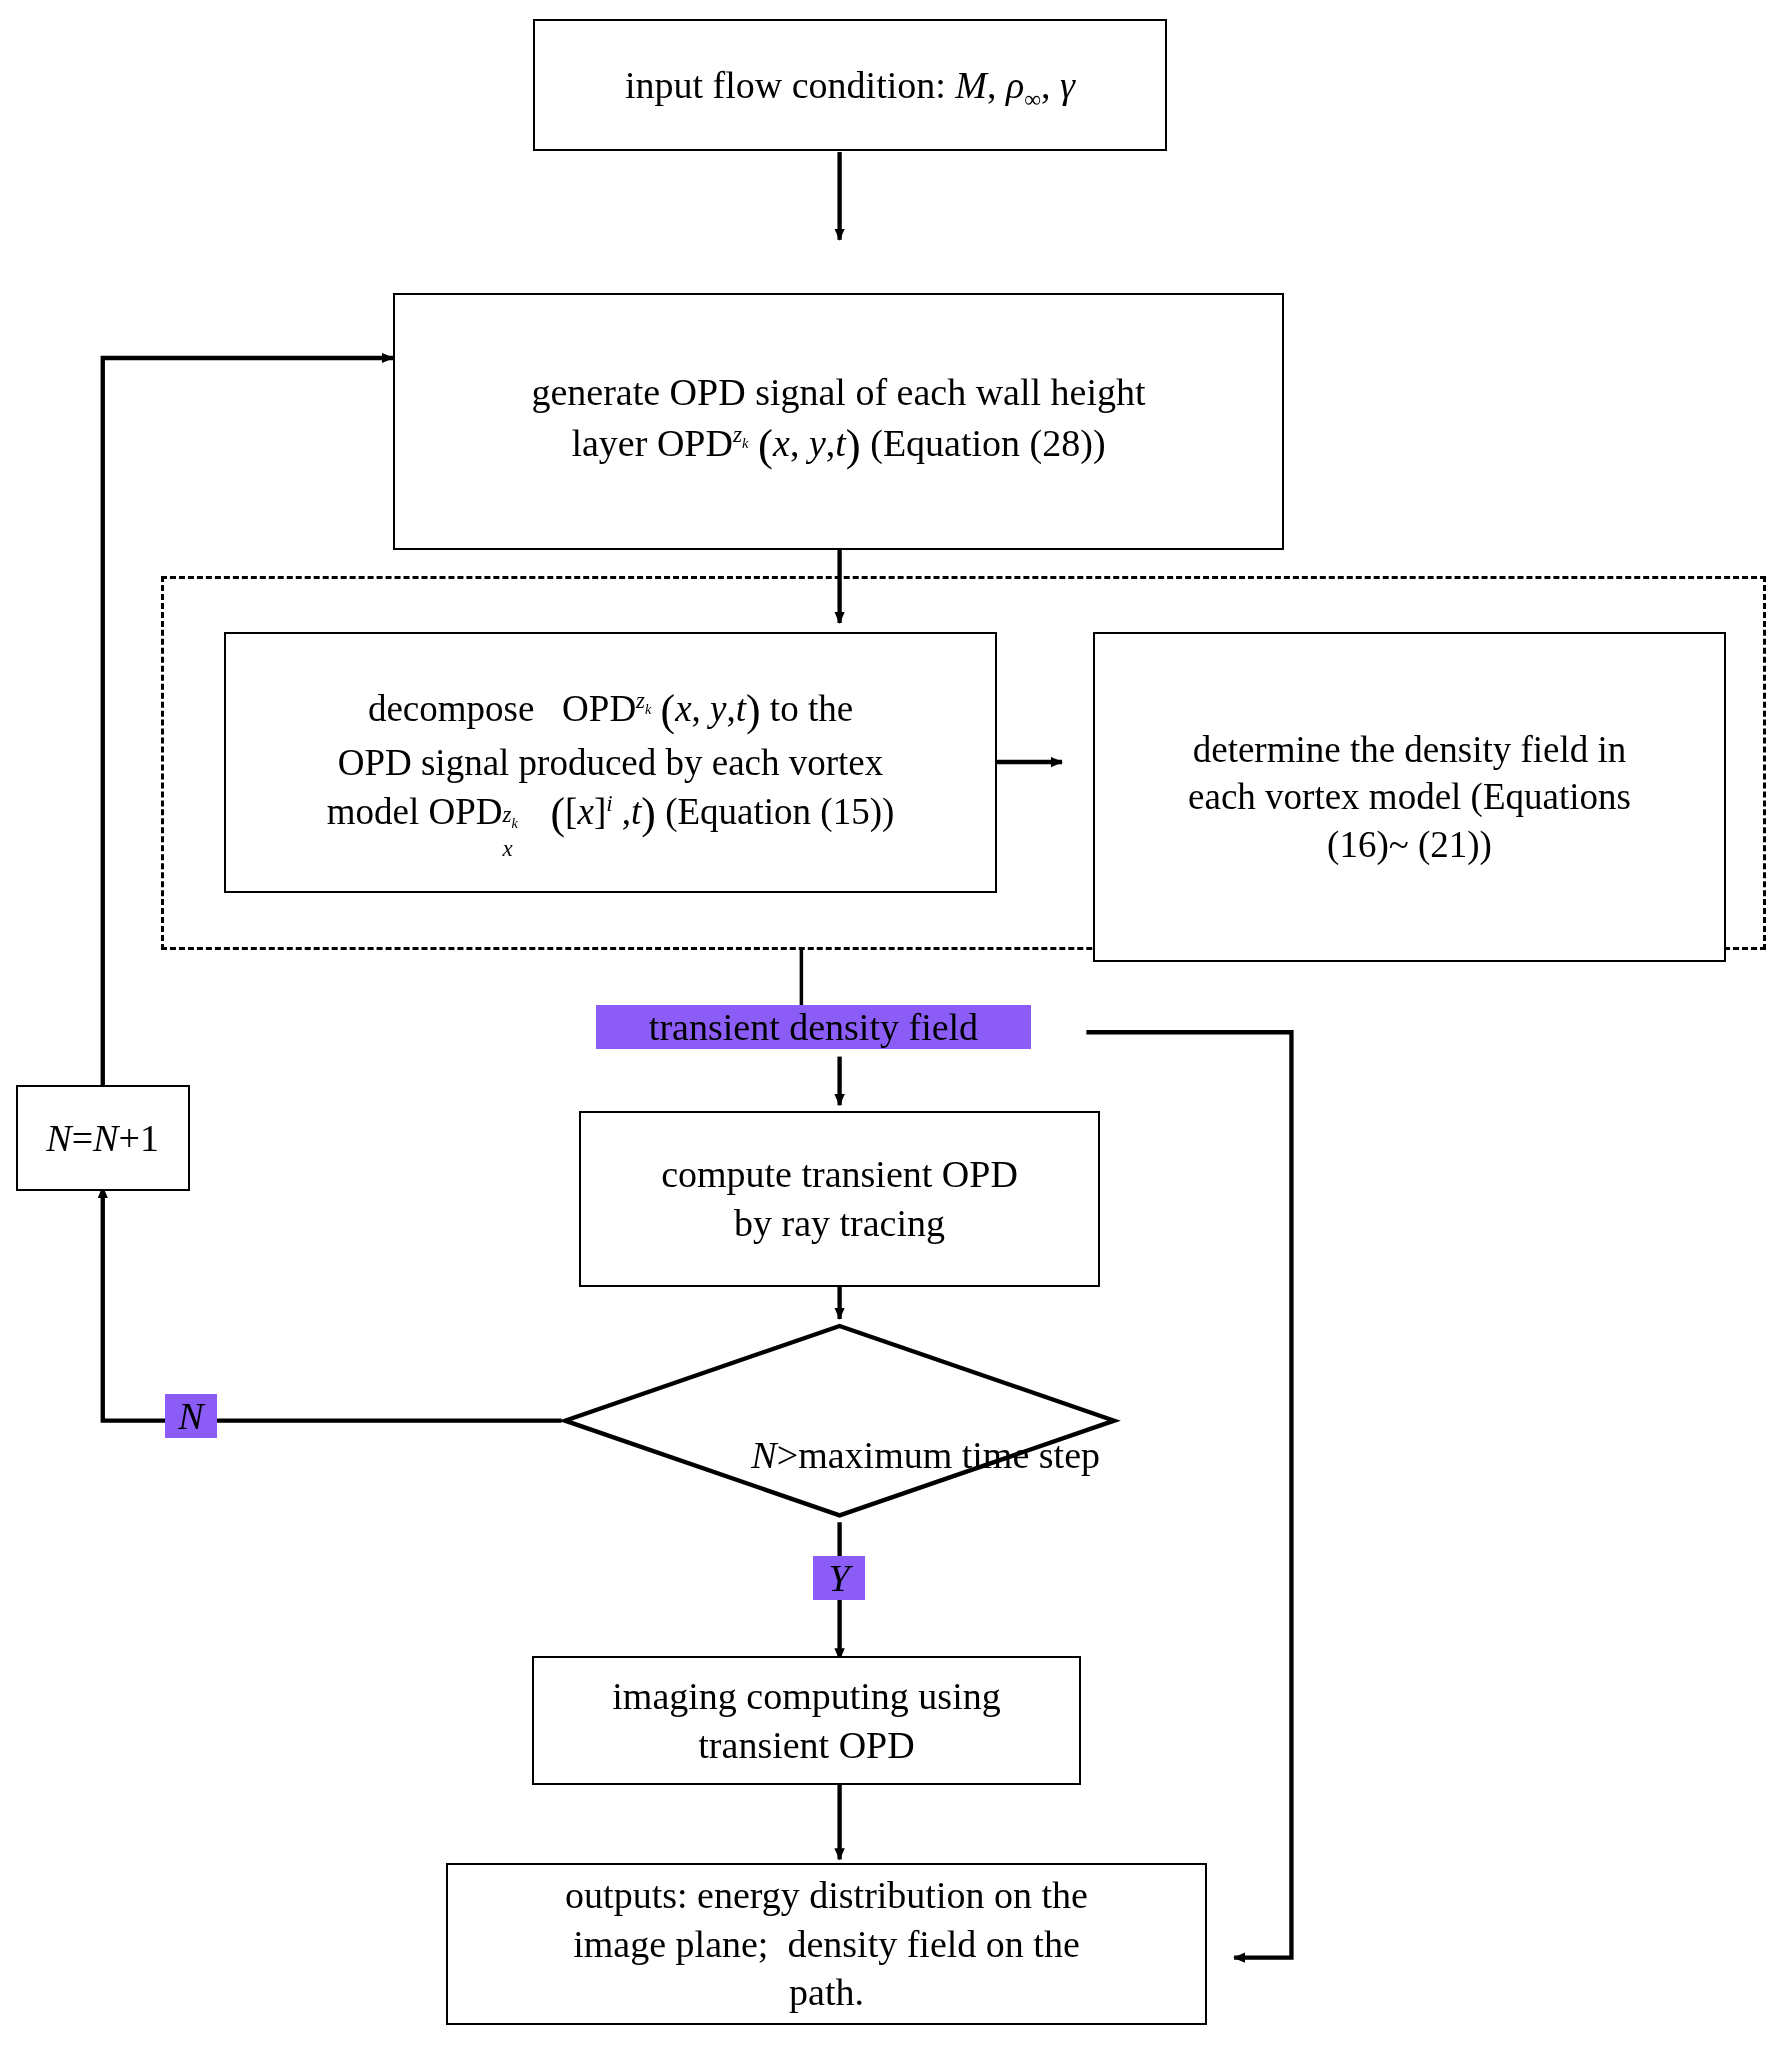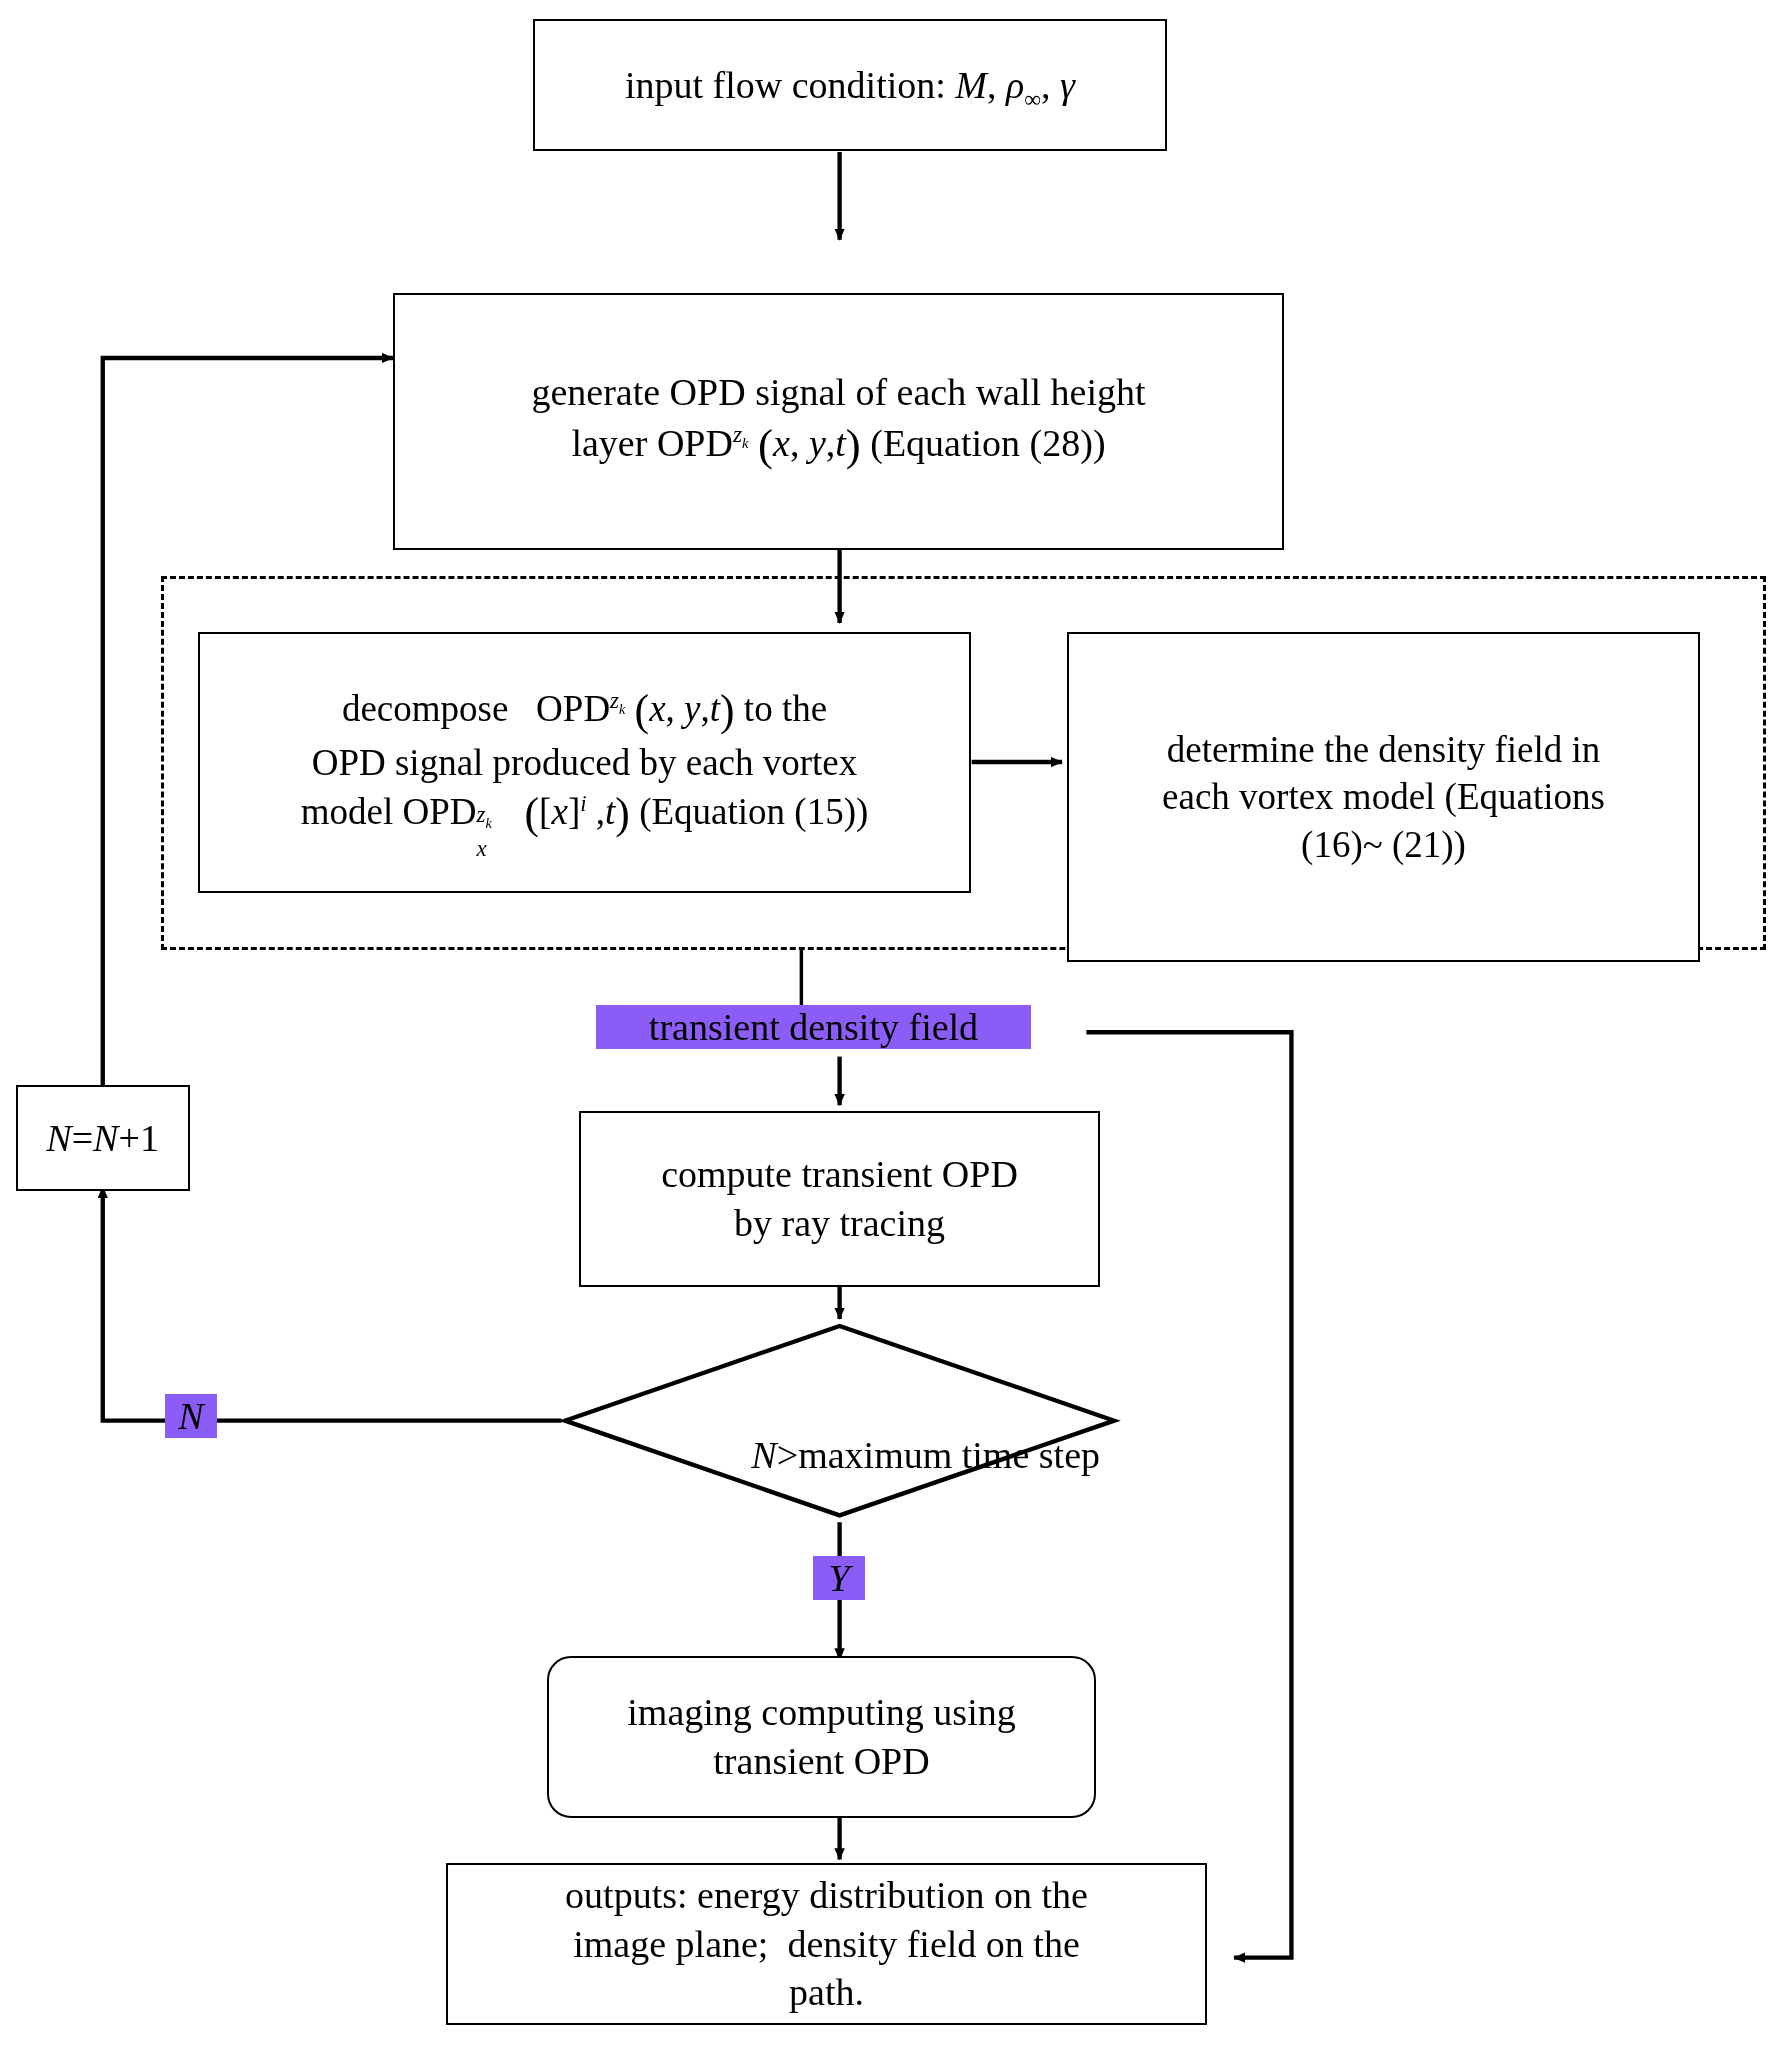--- a/index.html
+++ b/index.html
@@ -68,21 +68,21 @@
     font-size: 0.62em;
     font-style: italic;
   }
   .stack .dn {
     position: absolute;
     left: 0; top: 0.42em;
     font-size: 0.62em;
     font-style: italic;
   }
   .paren { font-size: 1.18em; vertical-align: -0.09em; }
-  .f42 { font-size: 37px; }
+  .f42 { font-size: 37px; margin-left: 26px; }
   .f44 { font-size: 38px; }
 </style>
 </head>
 <body>
 
 <div id="canvas">
 
   <svg class="wires" viewBox="0 0 2048 2380">
     <defs>
       <marker id="ah" markerWidth="16" markerHeight="16" refX="13" refY="6" orient="auto" markerUnits="userSpaceOnUse">
@@ -157,21 +157,21 @@
   </div>
 
   <div class="diamond-label f44" style="left:579px; top:1396px; width:521px;">
     <span><span class="it">N</span>&gt;maximum time step</span>
   </div>
 
   <div class="freetext f44 it" style="left:165px; top:1394px; width:52px;">N</div>
 
   <div class="freetext f44 it" style="left:813px; top:1556px; width:52px;">Y</div>
 
-  <div class="node f44" style="left:547px; top:1656px; width:549px; height:162px;border-radius:24px;">
+  <div class="node f44" style="left:532px; top:1656px; width:549px; height:129px;">
     <div class="inner">
       imaging computing using<br>transient OPD
     </div>
   </div>
 
   <div class="node f44" style="left:446px; top:1863px; width:761px; height:162px;">
     <div class="inner">
       outputs: energy distribution on the<br>
       image plane;&nbsp; density field on the<br>
       path.

